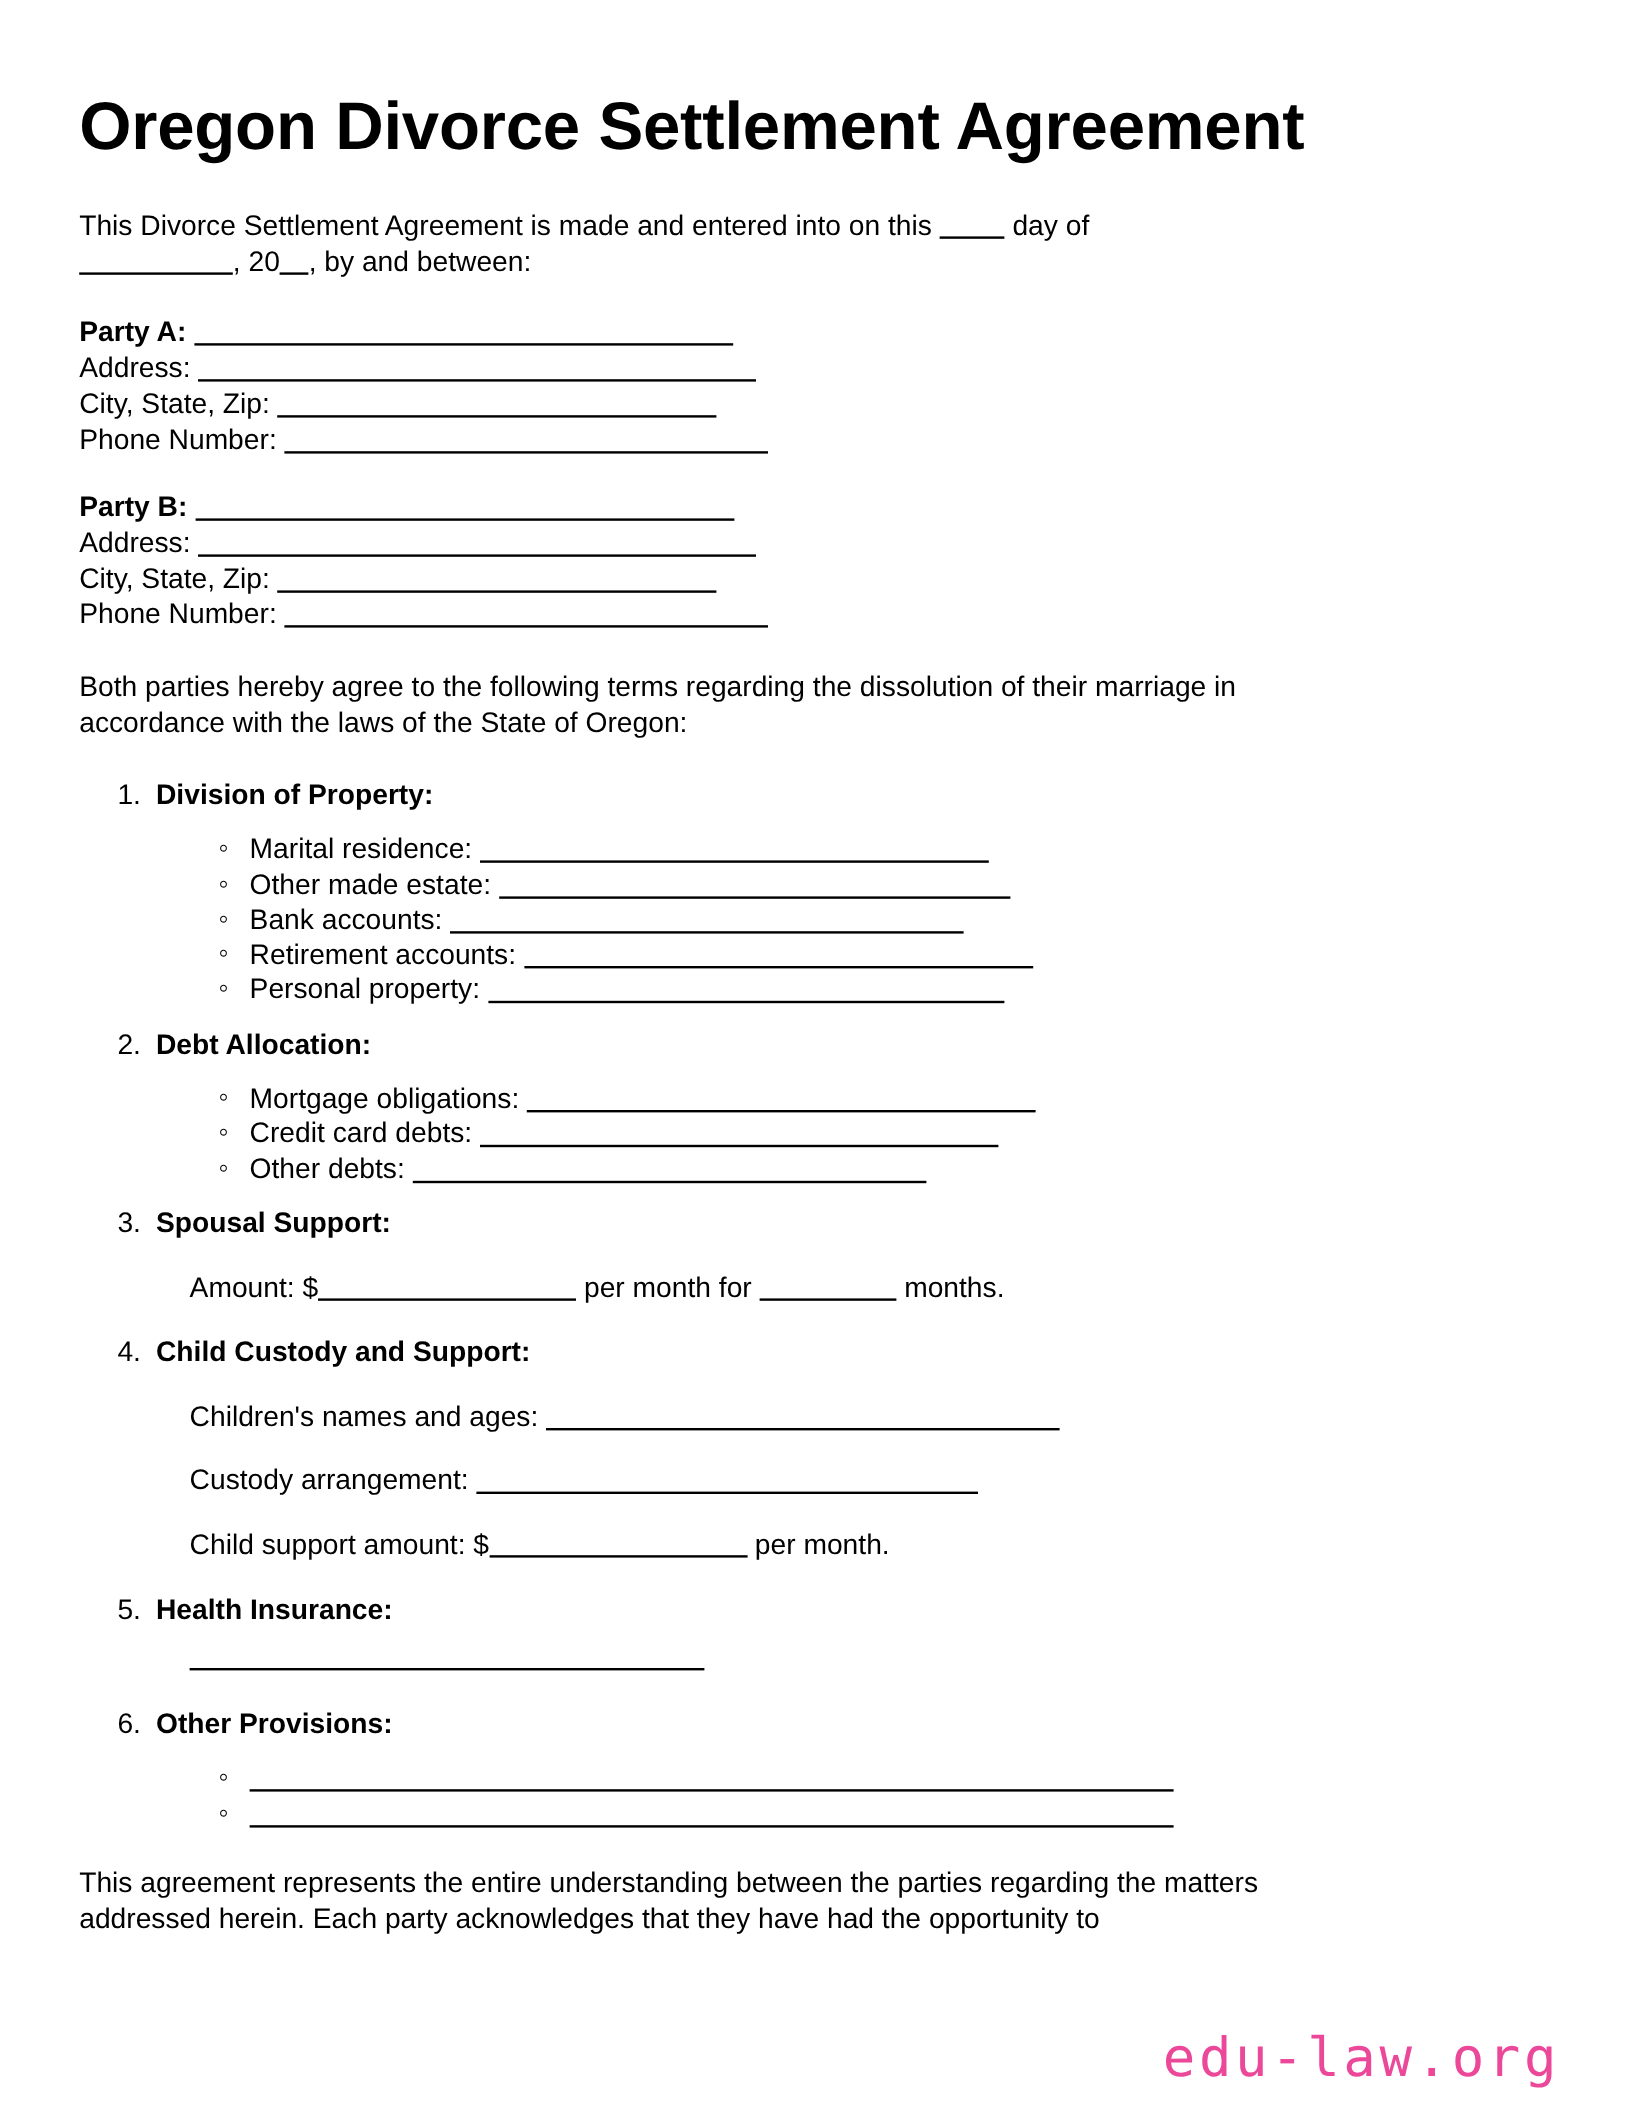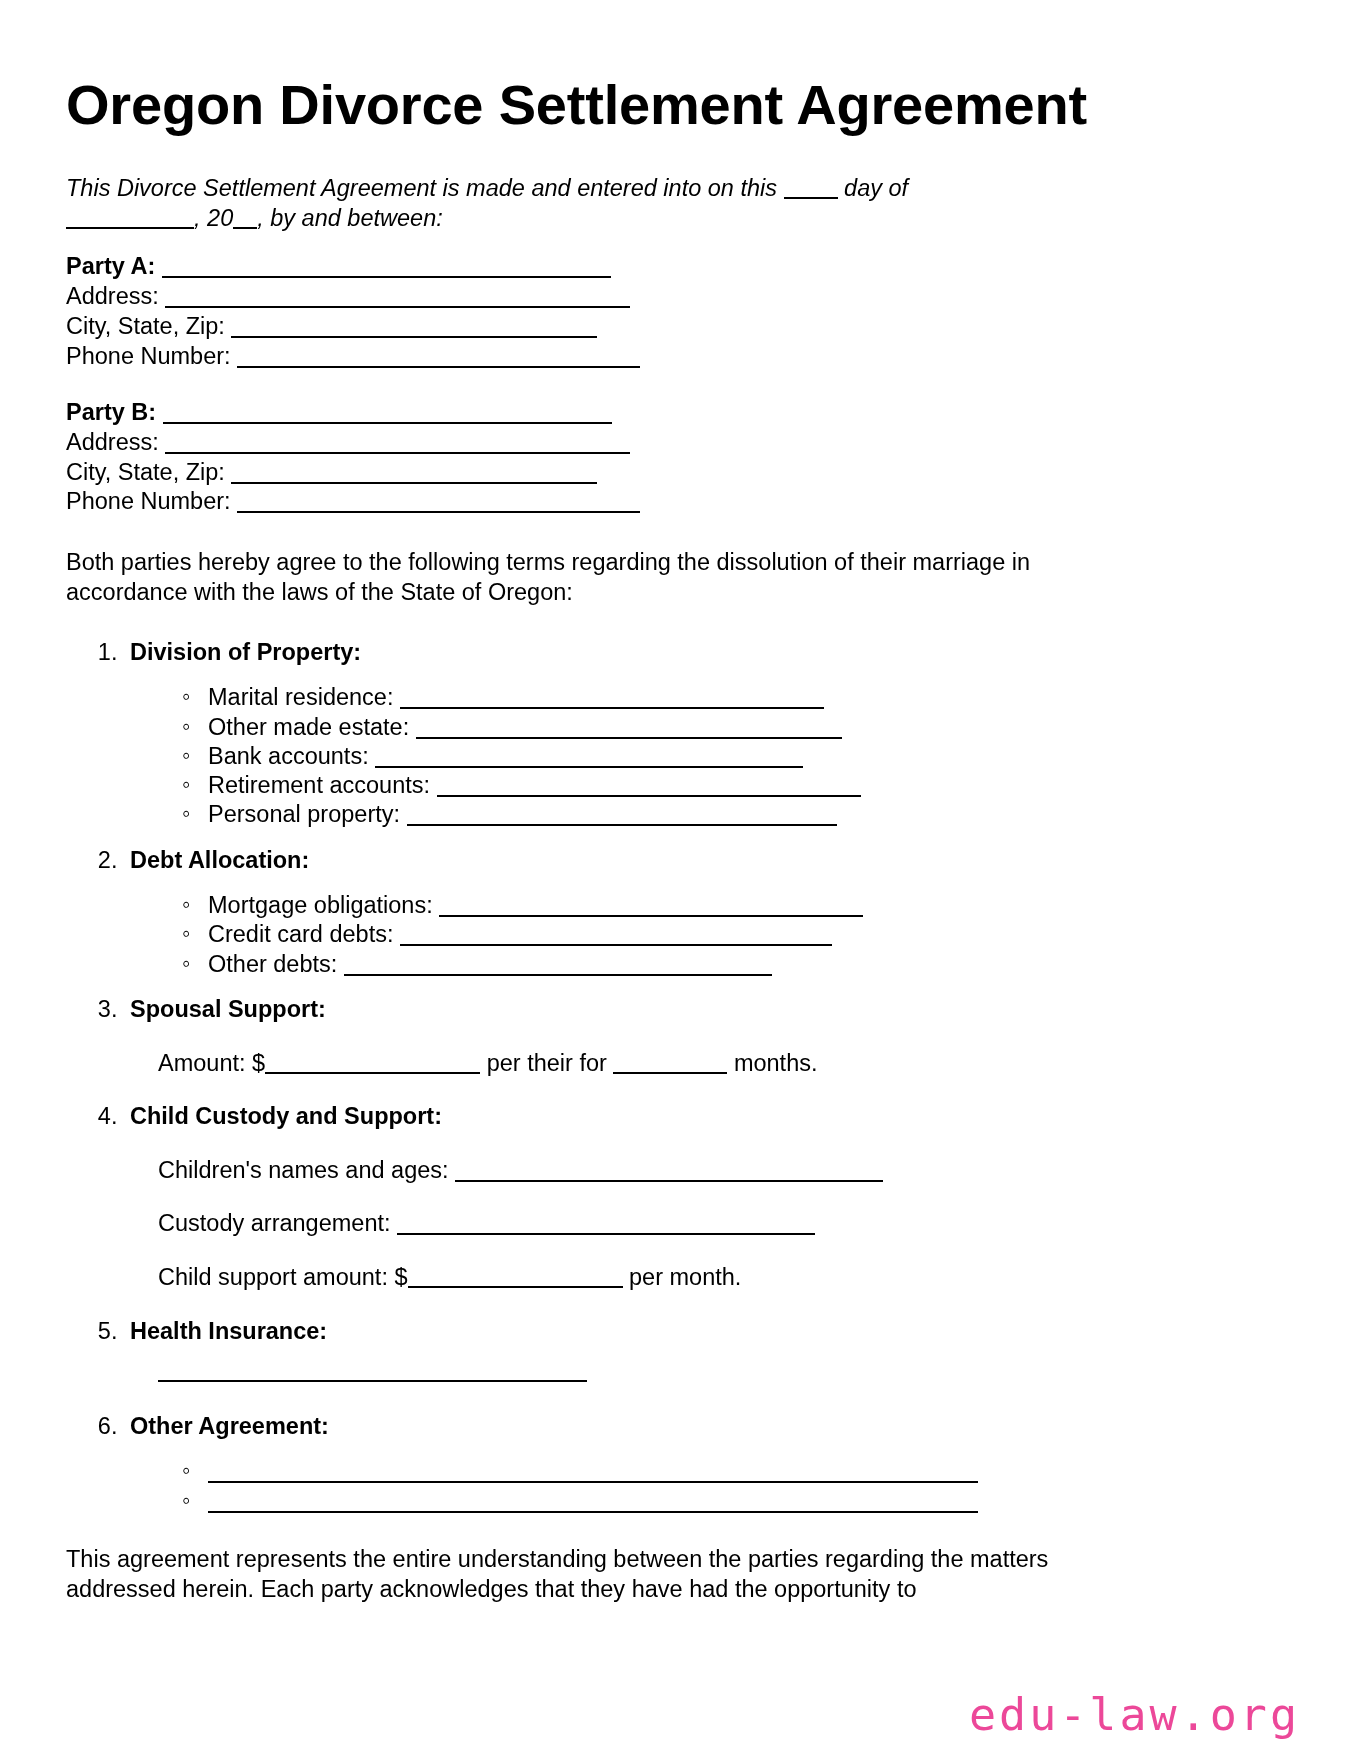--- a/index.html
+++ b/index.html
@@ -41,22 +41,21 @@
     white-space: nowrap;
   }
 
   
   .para {
     font-size: 23.5px;
     line-height: 1.29;
     margin: 0 0 10px 0;
   }
   .intro-para {
-    margin-bottom: 19px;
-    font-style: italic;
+    margin-bottom: 29px;
   }
   .agree-para {
     margin-top: 30px;
     margin-bottom: 30px;
   }
 
   
   .party-block {
     margin: 0 0 27px 0;
   }
@@ -248,21 +247,21 @@
             <span>Other debts:</span>
             <span class="rule" style="width:428px"></span>
           </li>
         </ul>
       </li>
 
       <li>
         <span class="item-title">Spousal Support:</span>
         <div class="li-para">
           <span>Amount: $</span><span class="rule-thin" style="width:215px"></span>
-          <span>per their for</span>
+          <span>per month for</span>
           <span class="rule-thin" style="width:114px"></span>
           <span>months.</span>
         </div>
       </li>
 
       <li>
         <span class="item-title">Child Custody and Support:</span>
         <div class="li-para">
           <span>Children's names and ages:</span>
           <span class="rule" style="width:428px"></span>
@@ -278,21 +277,21 @@
       </li>
 
       <li>
         <span class="item-title">Health Insurance:</span>
         <div class="blank-line-row">
           <span class="rule" style="width:429px"></span>
         </div>
       </li>
 
       <li>
-        <span class="item-title">Other Agreement:</span>
+        <span class="item-title">Other Provisions:</span>
         <ul class="sub">
           <li>
             <span></span>
             <span class="rule" style="width:770px"></span>
           </li>
           <li>
             <span></span>
             <span class="rule" style="width:770px"></span>
           </li>
         </ul>

